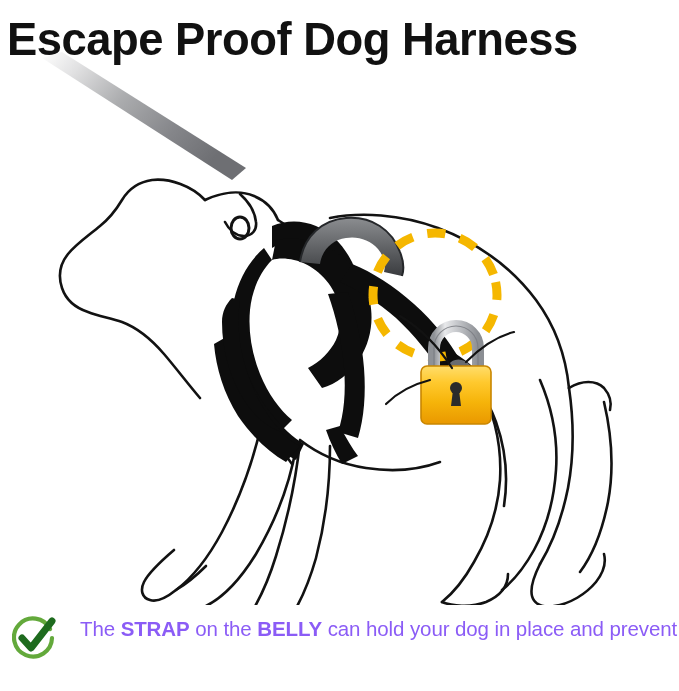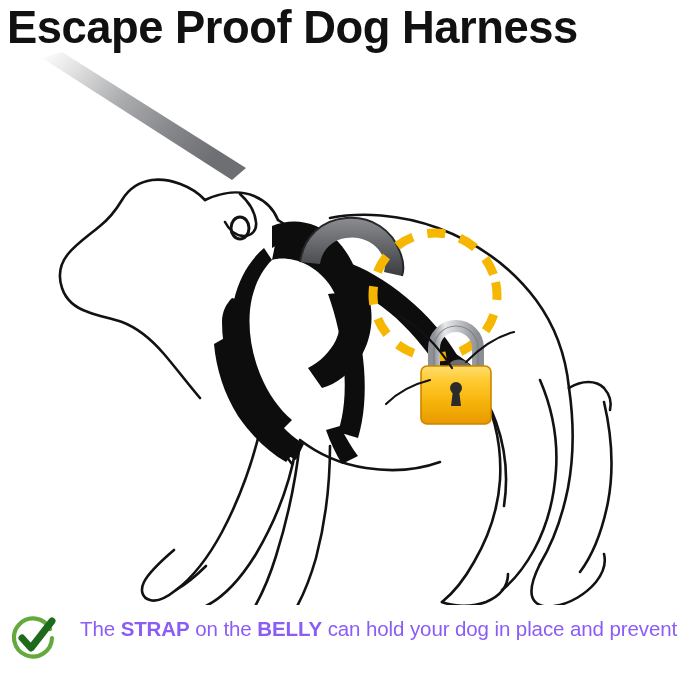--- a/index.html
+++ b/index.html
@@ -16,21 +16,21 @@
     width: 679px;
     height: 691px;
     background: #ffffff;
     overflow: hidden;
   }
 
   
   #title-bar {
     position: absolute;
     left: 0;
-    top: 0;
+    top: 12px;
     width: 679px;
     height: 58px;
     text-decoration: underline;
   }
   #page-title {
     position: absolute;
     left: 7px;
     top: 1px;
     width: 668px;
     font-family: "Liberation Sans Narrow", "Liberation Sans", sans-serif;

